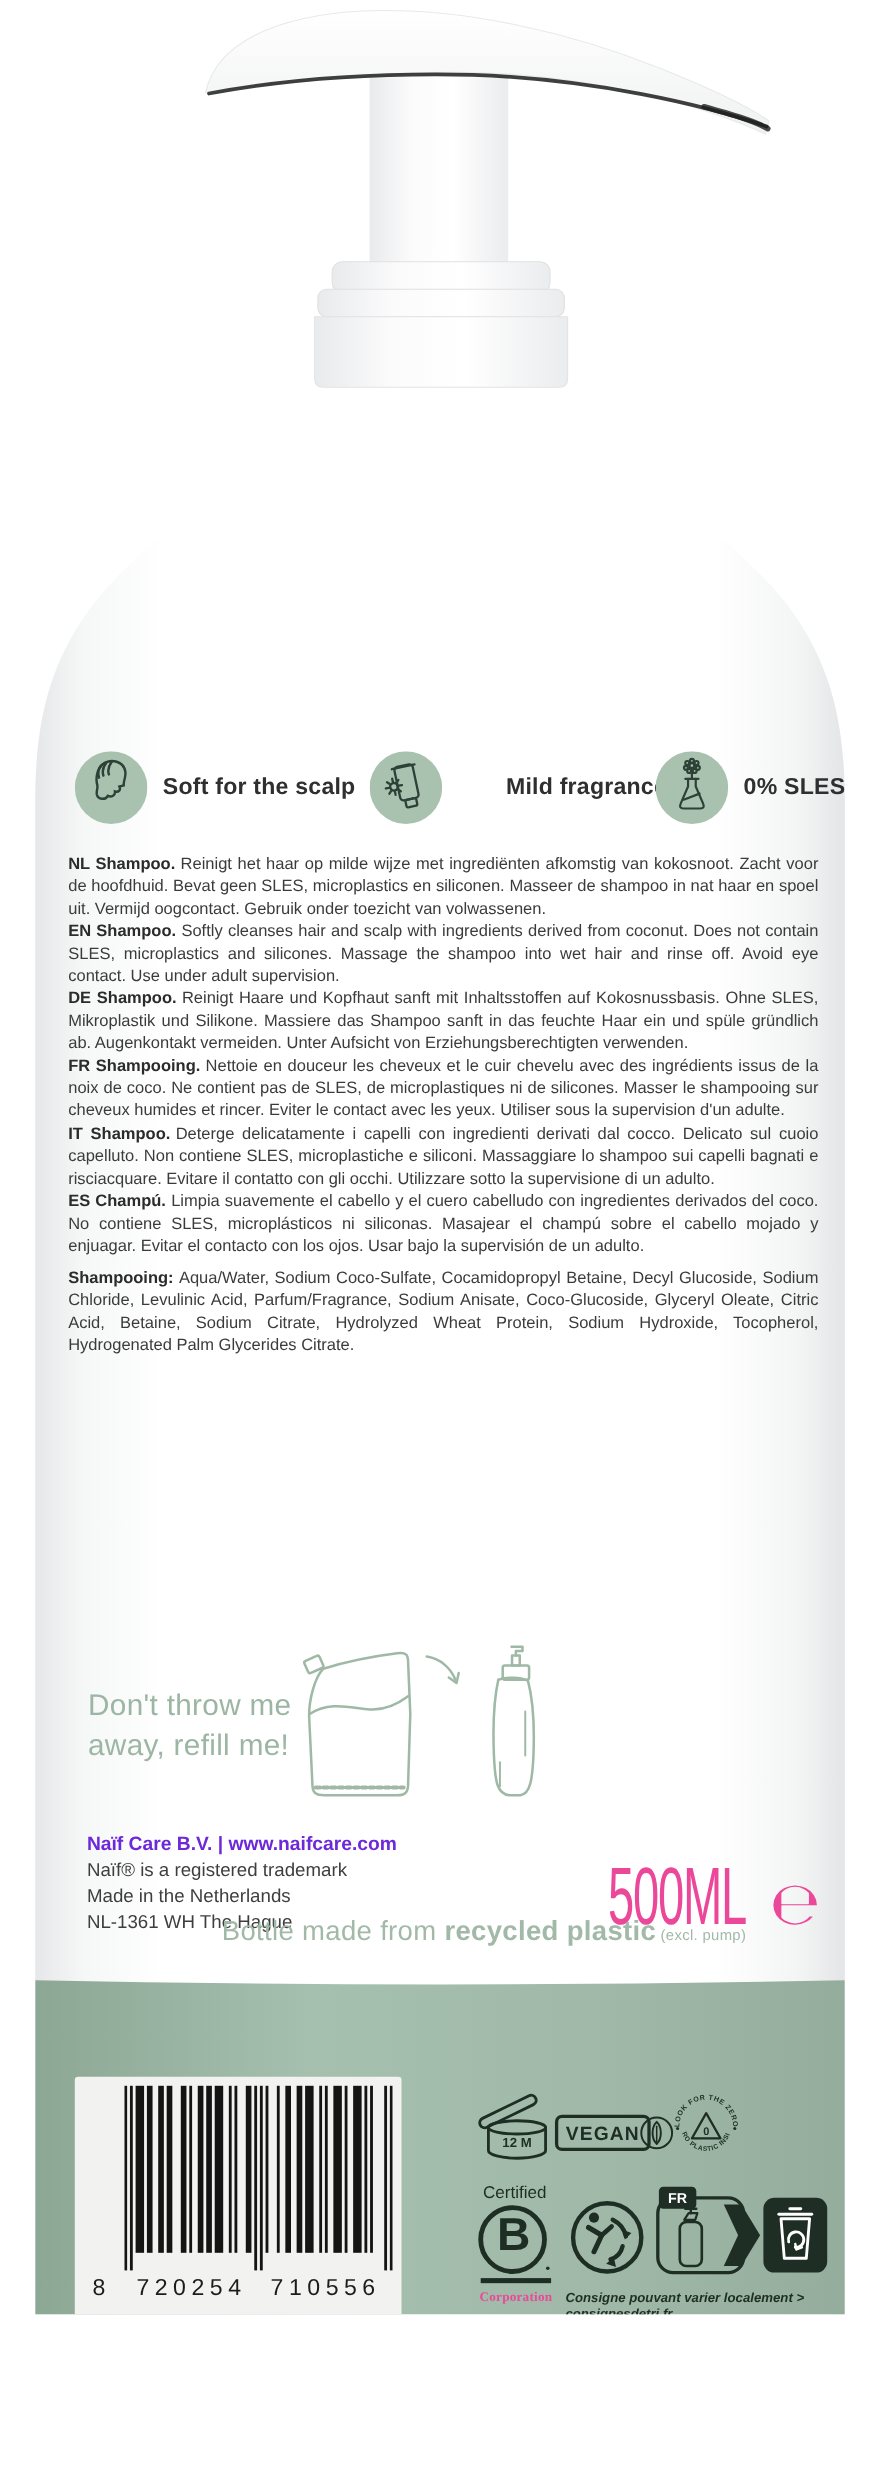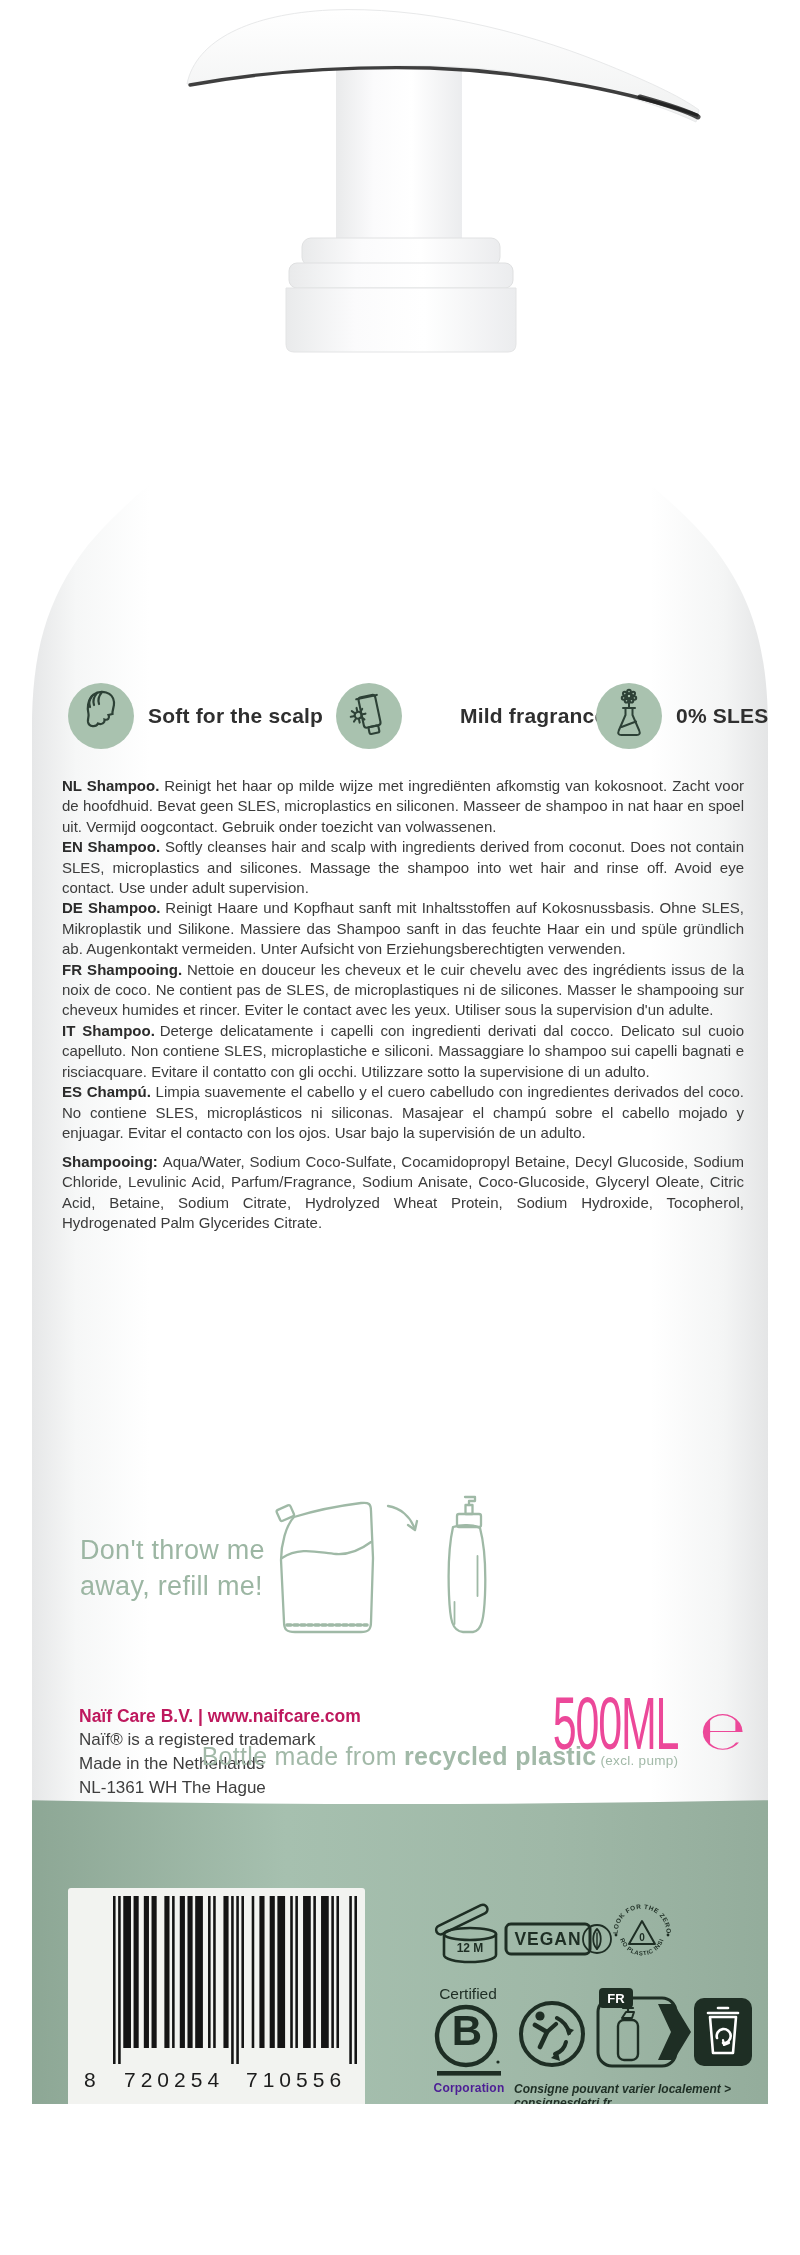--- a/index.html
+++ b/index.html
@@ -16,21 +16,21 @@
   .paras p{margin:0;}
   .paras b{color:#2b2b2b;margin-right:.32em;}
   .ingredients{position:absolute;left:62px;top:1152px;width:682px;text-align:justify;
          font-size:15px;line-height:20.4px;color:#3b3b3b;}
   .ingredients b{color:#2b2b2b;margin-right:.32em;}
   
   .refill-text{position:absolute;left:80px;top:1532px;font-size:27px;line-height:36px;
          color:#9cb6a3;letter-spacing:.3px;}
   
   .company{position:absolute;left:79px;top:1664px;font-size:17px;line-height:24px;color:#3e3e3e;}
-  .company .l1{font-weight:700;font-size:17.5px;color:#be185d;margin-top:40px;}
+  .company .l1{font-weight:700;font-size:17.5px;color:#6d28d9;}
   
   .size{position:absolute;left:440px;top:1694px;width:306px;display:flex;justify-content:flex-end;
         align-items:flex-end;gap:22px;color:#ec4899;}
   .size .vol{font-size:74px;line-height:.82;letter-spacing:-2px;transform:scaleX(.58);
         transform-origin:bottom right;font-weight:400;}
   .size .emark{font-family:"DejaVu Sans",sans-serif;font-size:54px;line-height:.88;font-weight:400;}
   
   .recycled{position:absolute;left:70px;top:1742px;width:740px;text-align:center;
         font-size:25px;color:#a2b9a8;letter-spacing:.3px;}
   .recycled b{font-weight:700;}
@@ -43,21 +43,21 @@
   .bc-digits span{position:absolute;top:0;}
   .bc-d0{left:16px;}
   .bc-d1{left:56px;}
   .bc-d2{left:178px;}
   
   .certified{position:absolute;left:432px;top:1985px;width:72px;text-align:center;
         font-size:15.5px;font-weight:400;color:#1e2e24;}
   .bletter{position:absolute;left:436px;top:2010px;width:62px;text-align:center;
         font-size:42px;font-weight:700;color:#1e2e24;line-height:1;}
   .corporation{position:absolute;left:430px;top:2081px;width:78px;text-align:center;
-        font-size:12px;font-weight:700;color:#4c1d95;letter-spacing:.2px;}
+        font-size:12px;font-weight:700;color:#ec4899;letter-spacing:.2px;font-family:Liberation Serif, serif;}
   .sorting-note{position:absolute;left:514px;top:2082px;width:244px;font-size:12px;
         font-style:italic;font-weight:700;color:#1e2e24;}
 </style>
 </head>
 <body>
 
 <div class="stage">
 
   <svg class="abs" width="800" height="2255" viewBox="0 0 800 2255" style="left:0;top:0;">
     <defs>

